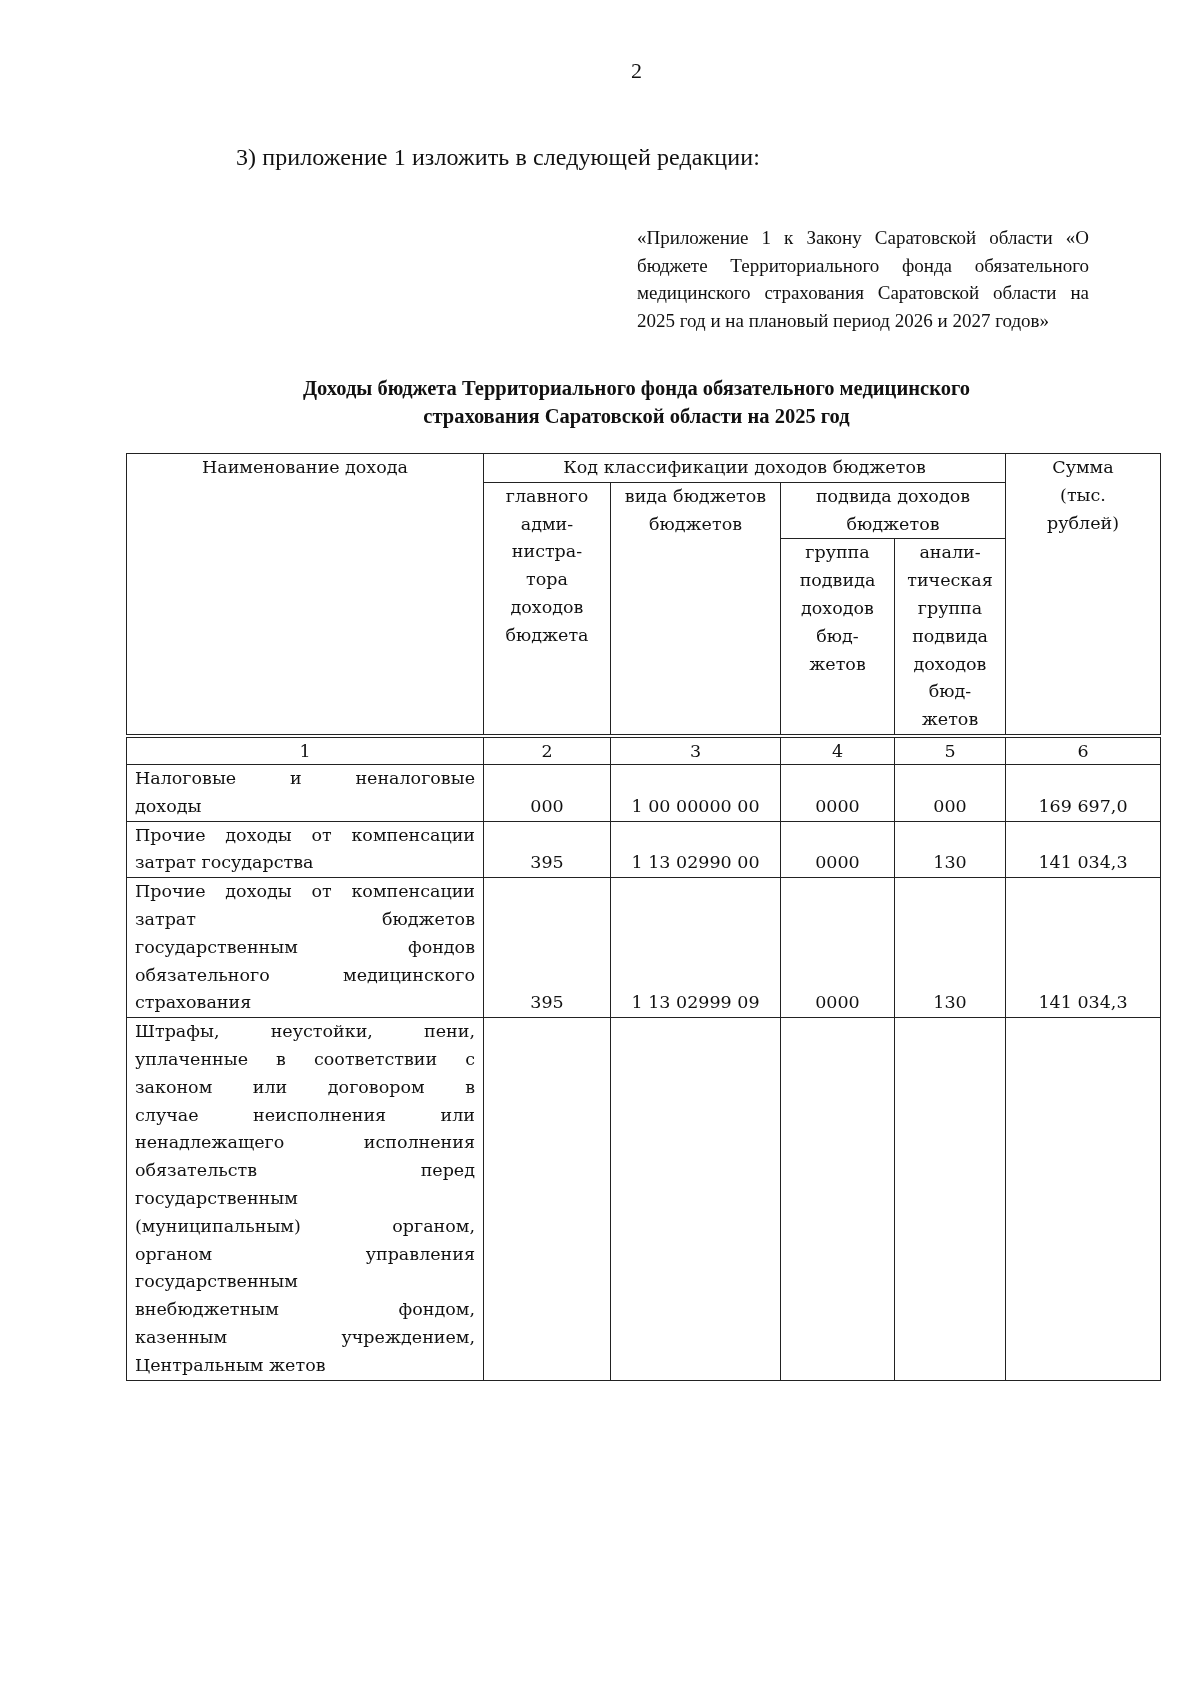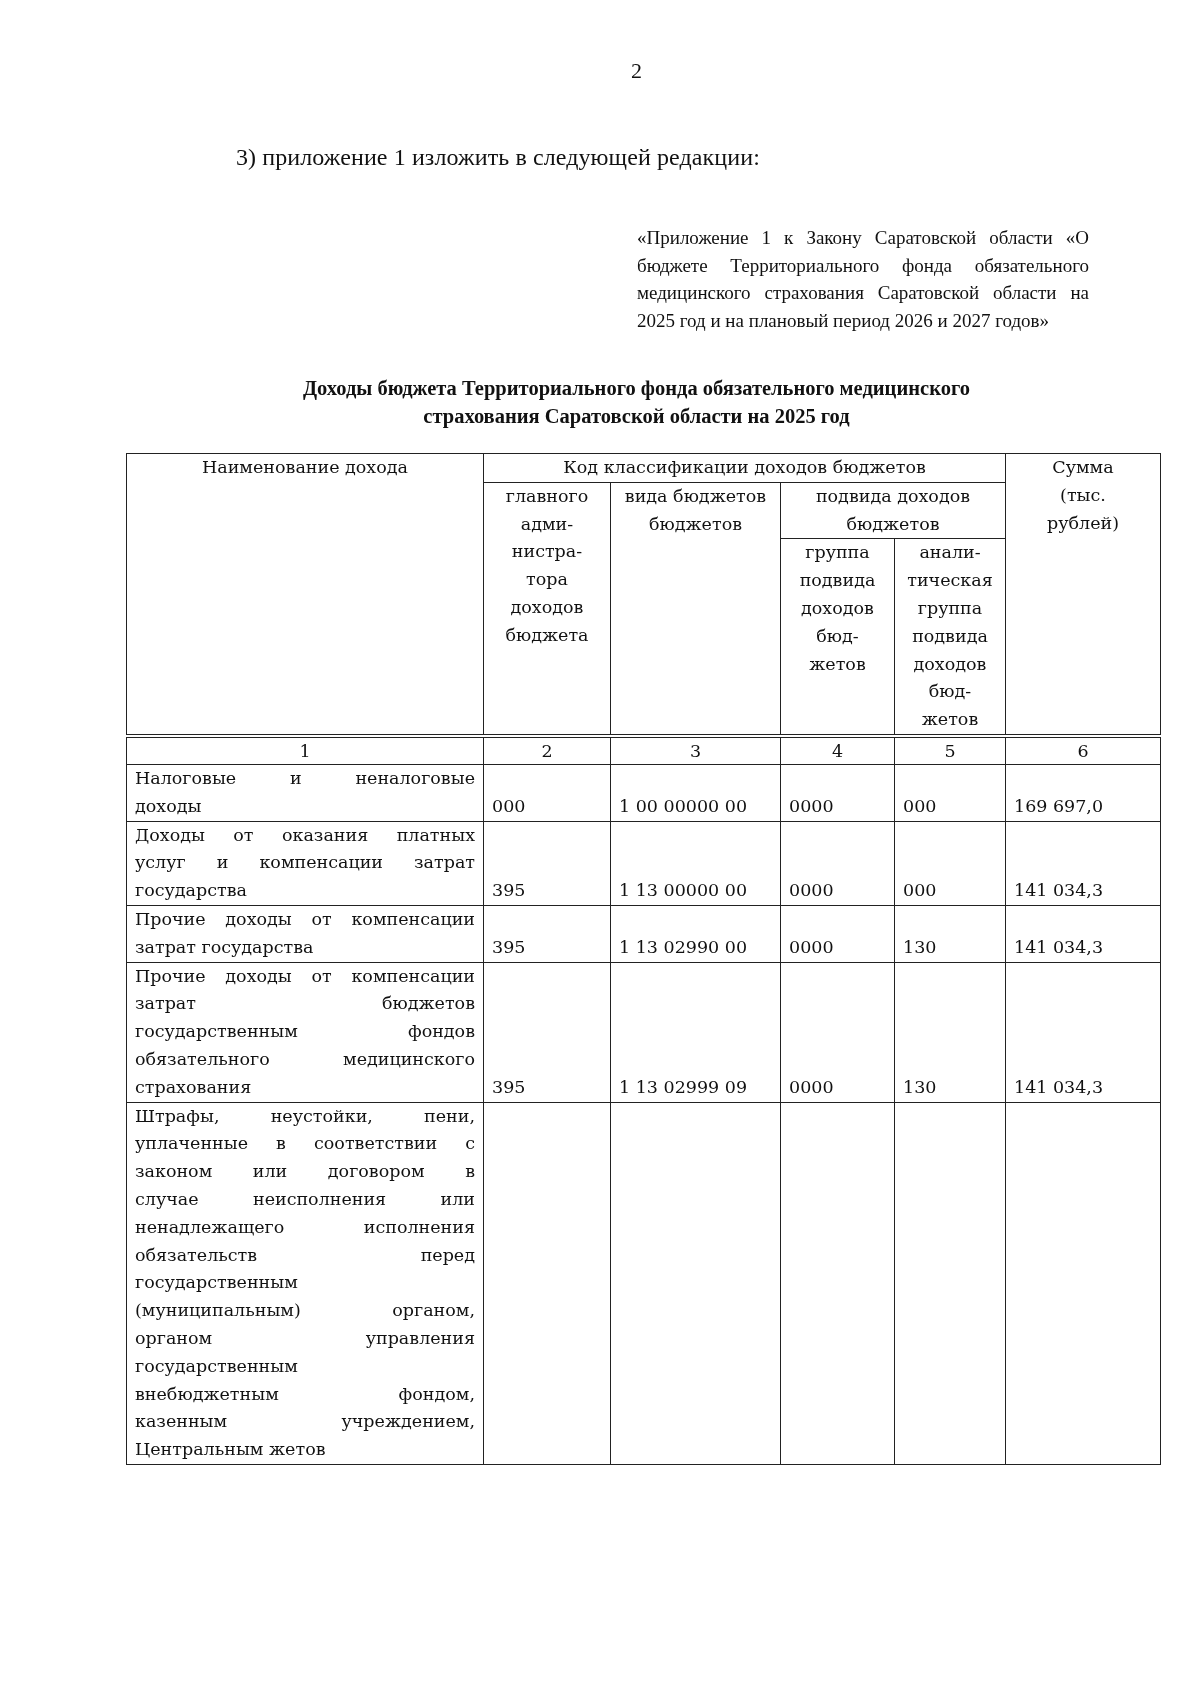--- a/index.html
+++ b/index.html
@@ -32,21 +32,21 @@
     border-collapse: collapse; table-layout: fixed;
     font-family: "DejaVu Serif", serif; font-size: 17.5px;
   }
   td, th {
     border: 1.3px solid #222; padding: 0 8px; font-weight: normal;
     vertical-align: top; line-height: 27.8px; margin-top: 44px;
   }
   .hdr { top: 453px; }
   .hdr th { text-align: center; padding: 0 4px; }
   .body-t { top: 737px; }
-  .body-t td.num { text-align: left; vertical-align: bottom; }
+  .body-t td.num { text-align: center; vertical-align: bottom; }
   .body-t td.num.top { vertical-align: top; }
   .body-t tr.colnums td { text-align: center; line-height: 26px; }
   .name-inner { display: block; }
   .name-inner span { display: block; text-align: justify; text-align-last: justify; }
   .name-inner span.left { text-align-last: left; }
 </style>
 </head>
 <body>
 
 <div class="page-num">2</div>
@@ -147,34 +147,20 @@
         </td>
         <td class="num">000</td>
         <td class="num">1 00 00000 00</td>
         <td class="num">0000</td>
         <td class="num">000</td>
         <td class="num">169 697,0</td>
       </tr>
       <tr>
         <td>
           <div class="name-inner">
-            <span>Доходы от оказания платных</span>
-            <span>услуг и компенсации затрат</span>
-            <span class="left">государства</span>
-          </div>
-        </td>
-        <td class="num">395</td>
-        <td class="num">1 13 00000 00</td>
-        <td class="num">0000</td>
-        <td class="num">000</td>
-        <td class="num">141 034,3</td>
-      </tr>
-      <tr>
-        <td>
-          <div class="name-inner">
             <span>Прочие доходы от компенсации</span>
             <span class="left">затрат государства</span>
           </div>
         </td>
         <td class="num">395</td>
         <td class="num">1 13 02990 00</td>
         <td class="num">0000</td>
         <td class="num">130</td>
         <td class="num">141 034,3</td>
       </tr>

